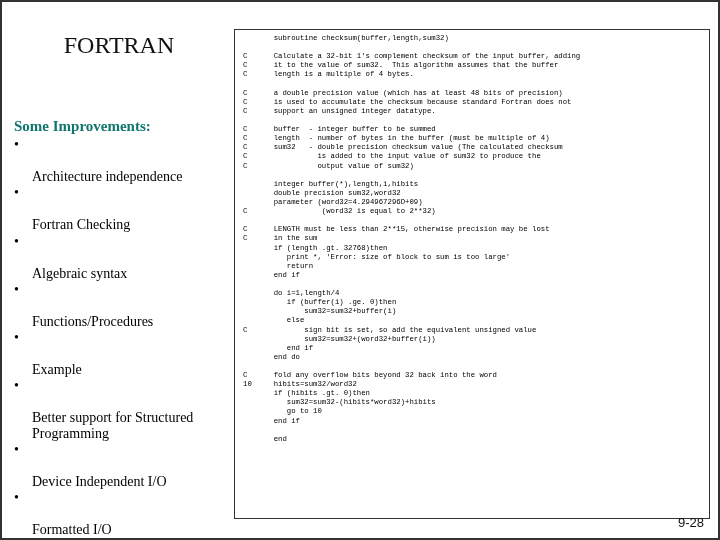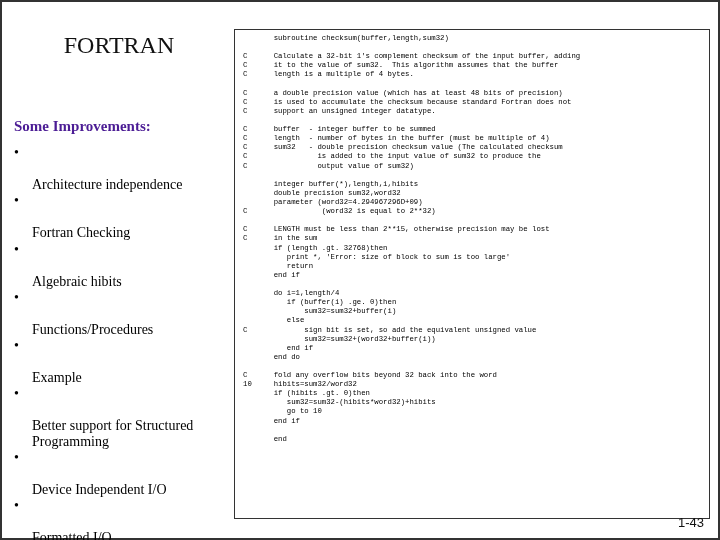--- a/index.html
+++ b/index.html
@@ -29,22 +29,22 @@
     font-size: 24px;
     line-height: 1.1;
     text-align: center;
     color: #111;
     margin-bottom: 60px;
   }
   .improvements-heading {
     font-family: "Times New Roman", Times, serif;
     font-size: 15px;
     font-weight: bold;
-    color: #4c1d95;
-    margin-bottom: 10px;
+    color: #0f766e;
+    margin-bottom: 2px;
   }
   .improvements {
     font-family: "Times New Roman", Times, serif;
     font-size: 14px;
     color: #000;
   }
   .imp-row {
     display: flex;
     align-items: flex-start;
     line-height: 1.15;
@@ -101,21 +101,21 @@
       <div class="imp-row">
         <span class="imp-bullet">•</span>
         <span class="imp-text">Architecture independence</span>
       </div>
       <div class="imp-row">
         <span class="imp-bullet">•</span>
         <span class="imp-text">Fortran Checking</span>
       </div>
       <div class="imp-row">
         <span class="imp-bullet">•</span>
-        <span class="imp-text">Algebraic hibits</span>
+        <span class="imp-text">Algebraic syntax</span>
       </div>
       <div class="imp-row">
         <span class="imp-bullet">•</span>
         <span class="imp-text">Functions/Procedures</span>
       </div>
       <div class="imp-row">
         <span class="imp-bullet">•</span>
         <span class="imp-text">Example</span>
       </div>
       <div class="imp-row">
@@ -174,15 +174,15 @@
 C      fold any overflow bits beyond 32 back into the word
 10     hibits=sum32/word32
        if (hibits .gt. 0)then
           sum32=sum32-(hibits*word32)+hibits
           go to 10
        end if
 
        end</div>
   </div>
 
-  <div class="page-num">1-43</div>
+  <div class="page-num">9-28</div>
 
 </div>
 
 </body></html>

